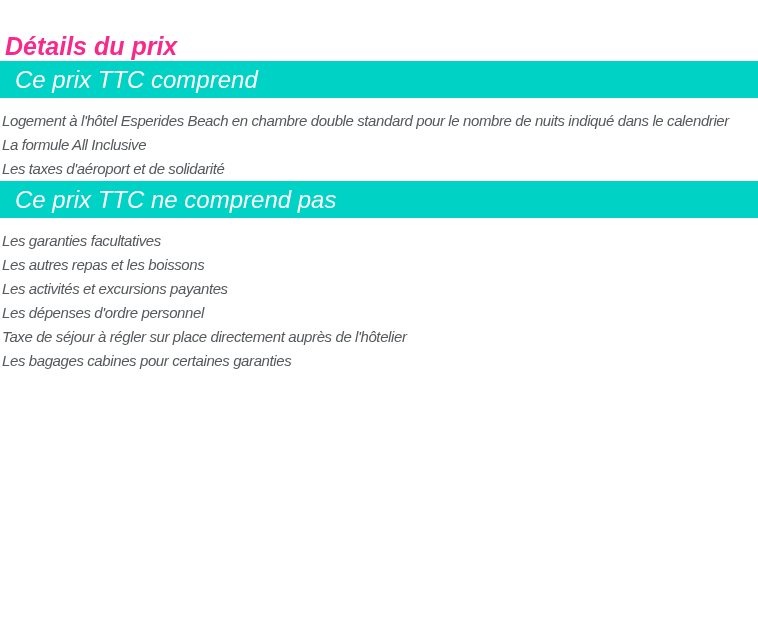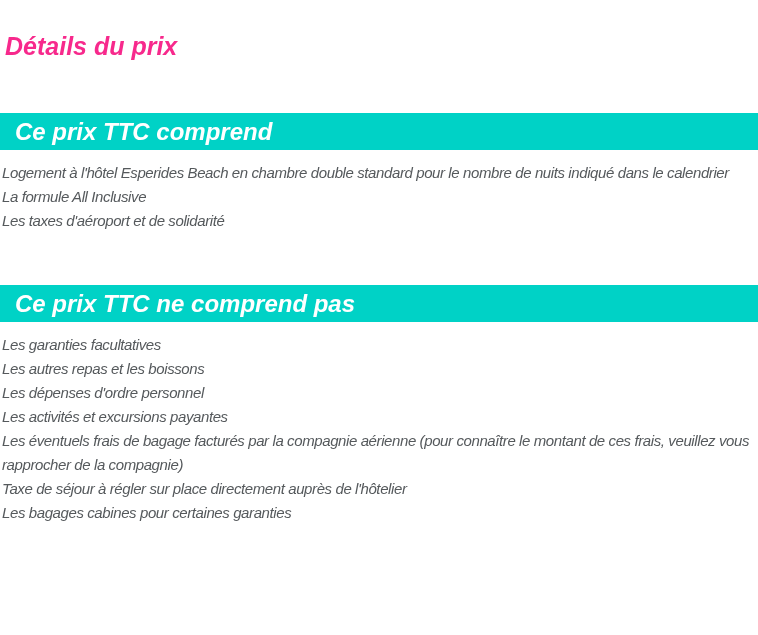--- a/index.html
+++ b/index.html
@@ -22,28 +22,27 @@
   }
   .page-title {
     margin: 31px 0 0 5px;
     font-size: 25px;
     font-weight: 700;
     font-style: italic;
     color: var(--accent-pink, #F7298C);
     line-height: 1.2;
   }
   .section-header {
-    margin-top: 52px;
     height: 37px;
     line-height: 37px;
     padding-left: 15px;
     background: var(--accent-teal, #00D2C6);
     color: var(--header-text, #FFFFFF);
     font-size: 24px;
-    font-weight: 700;
+    font-weight: 400;
     font-style: italic;
     white-space: nowrap;
     overflow: hidden;
   }
   .item-list {
     list-style: none;
     margin: 11px 0 0 0;
     padding: 0 8px 0 2px;
     font-size: 15px;
     font-style: italic;
@@ -70,21 +69,20 @@
       <li>La formule All Inclusive</li>
       <li>Les taxes d'aéroport et de solidarité</li>
     </ul>
   </section>
 
   <section>
     <div class="section-header">Ce prix TTC ne comprend pas</div>
     <ul class="item-list">
       <li>Les garanties facultatives</li>
       <li>Les autres repas et les boissons</li>
+      <li>Les activités et excursions payantes</li>
       <li>Les dépenses d'ordre personnel</li>
-      <li>Les activités et excursions payantes</li>
-      <li>Les éventuels frais de bagage facturés par la compagnie aérienne (pour connaître le montant de ces frais, veuillez vous rapprocher de la compagnie)</li>
       <li>Taxe de séjour à régler sur place directement auprès de l'hôtelier</li>
       <li>Les bagages cabines pour certaines garanties</li>
     </ul>
   </section>
 
 </div>
 
 </body></html>

